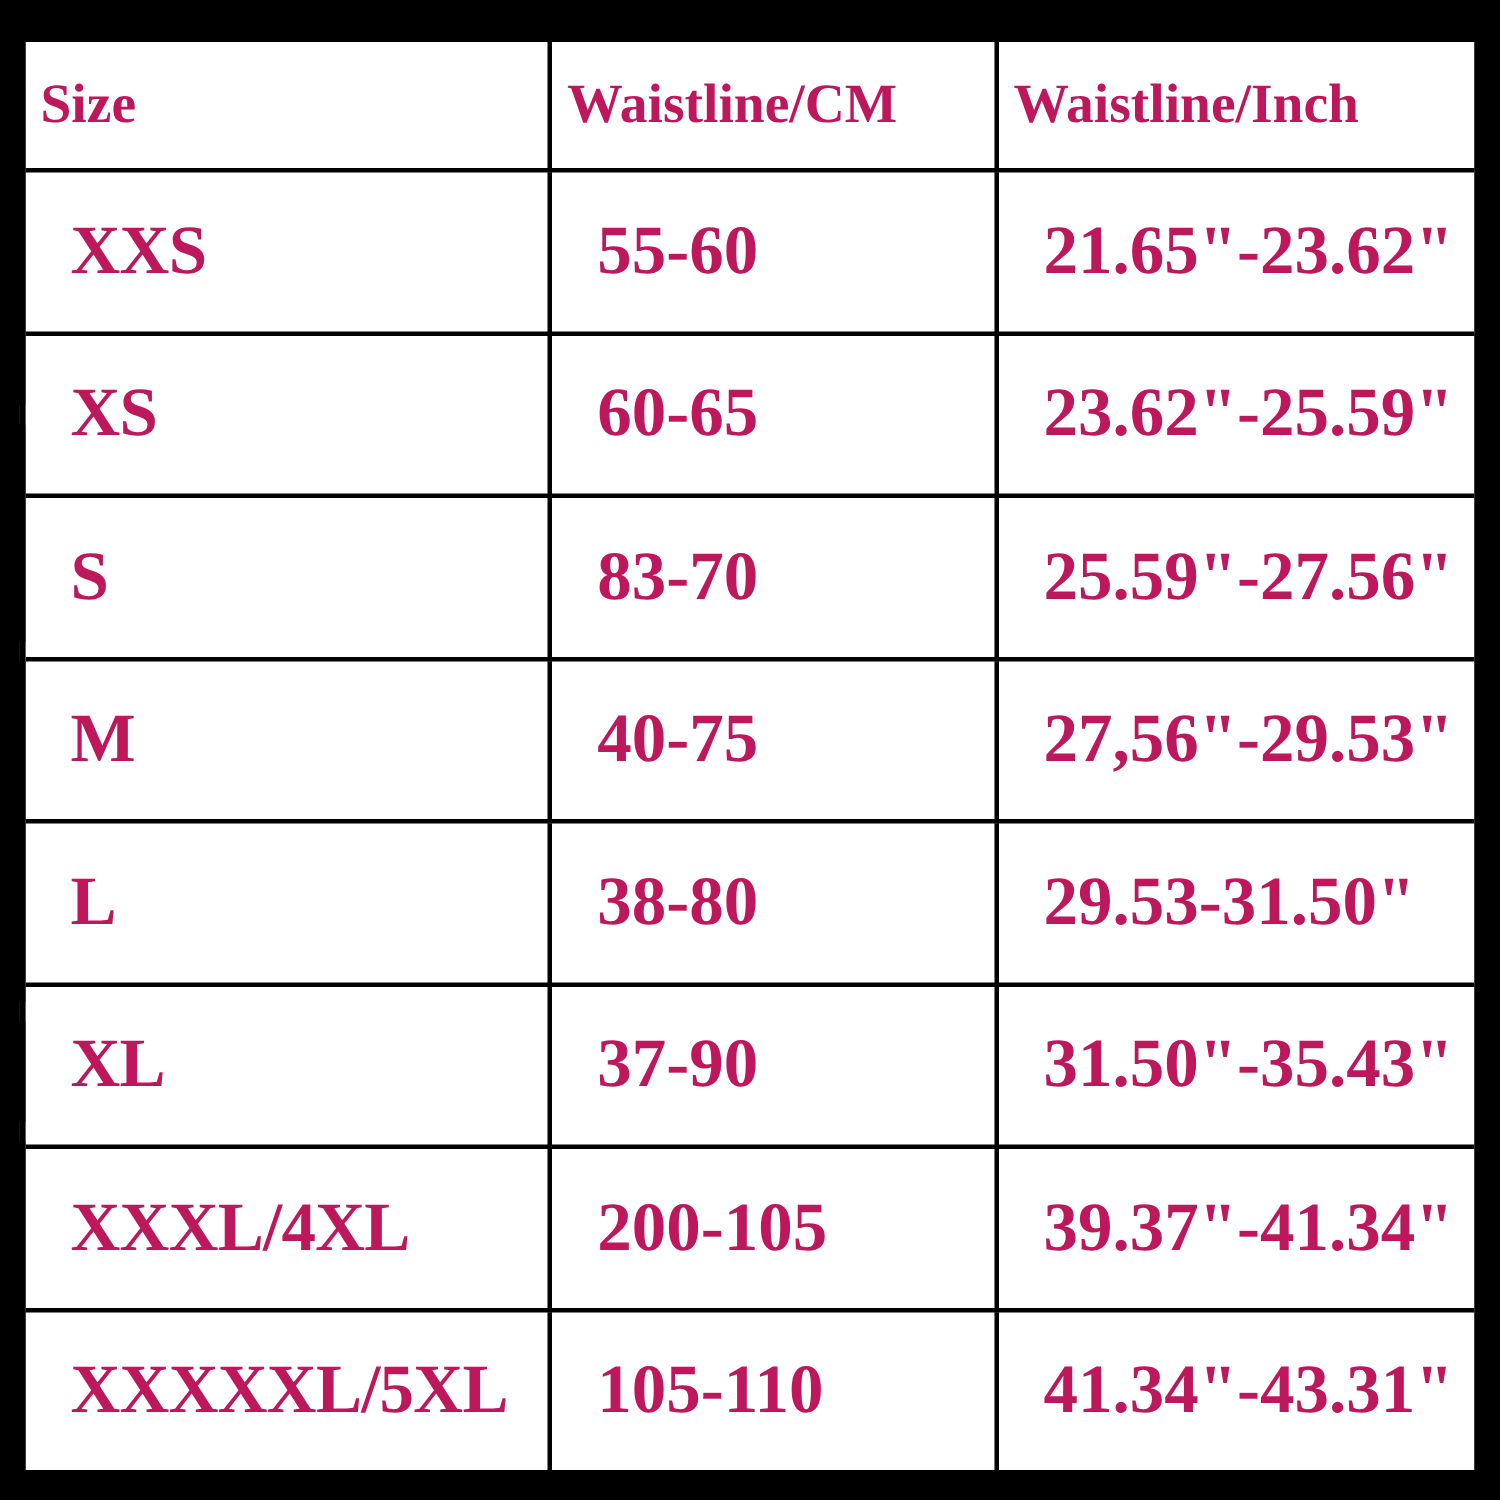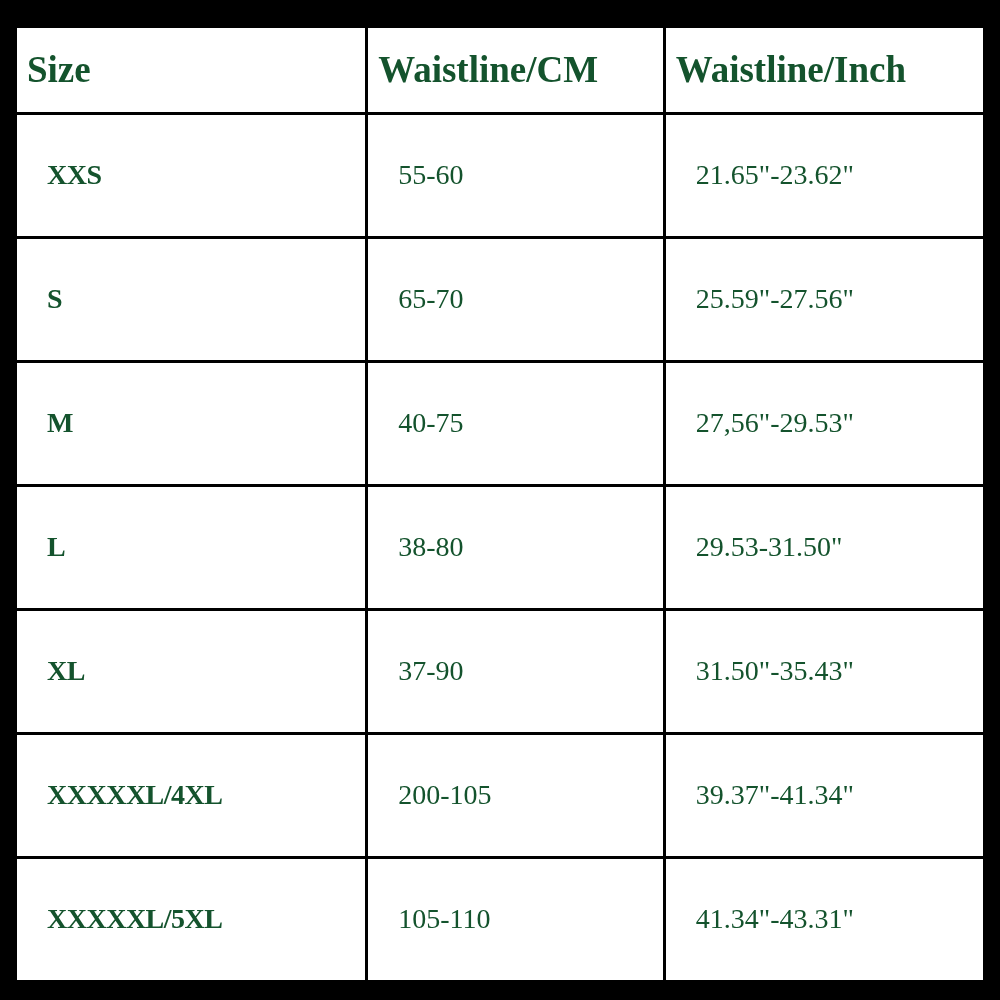--- a/index.html
+++ b/index.html
@@ -41,43 +41,43 @@
   table.size-chart col.c1 { width: 36.2%; }
   table.size-chart col.c2 { width: 30.8%; }
   table.size-chart col.c3 { width: 33.0%; }
 
   table.size-chart th,
   table.size-chart td {
     border: 3px solid #000000;
     padding: 2px 0 4px 10px;
     text-align: left;
     vertical-align: middle;
-    color: #14532d;
+    color: #be185d;
     font-family: "Liberation Serif", serif;
     white-space: nowrap;
     overflow: hidden;
   }
   table.size-chart thead th {
     font-weight: bold;
     font-size: 37px;
     line-height: 1.0;
     height: 78px;
   }
   table.size-chart tbody td {
     height: 80px;
-    font-size: 28px;
+    font-size: 46px;
     line-height: 1.0;
     padding-left: 30px;
   }
   table.size-chart tbody td.size-cell {
     font-weight: bold;
     letter-spacing: -0.5px;
   }
   table.size-chart tbody td.measure-cell {
-    font-weight: normal;
+    font-weight: bold;
   }
   
   table.size-chart tr > *:first-child { border-left: none; }
   table.size-chart tr > *:last-child { border-right: none; }
   table.size-chart thead tr > * { border-top: none; }
   table.size-chart tbody tr:last-child > * { border-bottom: none; }
 
   
   .glitch {
     position: absolute;
@@ -111,41 +111,46 @@
           <th>Waistline/Inch</th>
         </tr>
       </thead>
       <tbody>
         <tr>
           <td class="size-cell">XXS</td>
           <td class="measure-cell">55-60</td>
           <td class="measure-cell">21.65"-23.62"</td>
         </tr>
         <tr>
+          <td class="size-cell">XS</td>
+          <td class="measure-cell">60-65</td>
+          <td class="measure-cell">23.62"-25.59"</td>
+        </tr>
+        <tr>
           <td class="size-cell">S</td>
-          <td class="measure-cell">65-70</td>
+          <td class="measure-cell">83-70</td>
           <td class="measure-cell">25.59"-27.56"</td>
         </tr>
         <tr>
           <td class="size-cell">M</td>
           <td class="measure-cell">40-75</td>
           <td class="measure-cell">27,56"-29.53"</td>
         </tr>
         <tr>
           <td class="size-cell">L</td>
           <td class="measure-cell">38-80</td>
           <td class="measure-cell">29.53-31.50"</td>
         </tr>
         <tr>
           <td class="size-cell">XL</td>
           <td class="measure-cell">37-90</td>
           <td class="measure-cell">31.50"-35.43"</td>
         </tr>
         <tr>
-          <td class="size-cell">XXXXXL/4XL</td>
+          <td class="size-cell">XXXL/4XL</td>
           <td class="measure-cell">200-105</td>
           <td class="measure-cell">39.37"-41.34"</td>
         </tr>
         <tr>
           <td class="size-cell">XXXXXL/5XL</td>
           <td class="measure-cell">105-110</td>
           <td class="measure-cell">41.34"-43.31"</td>
         </tr>
 
       </tbody>

